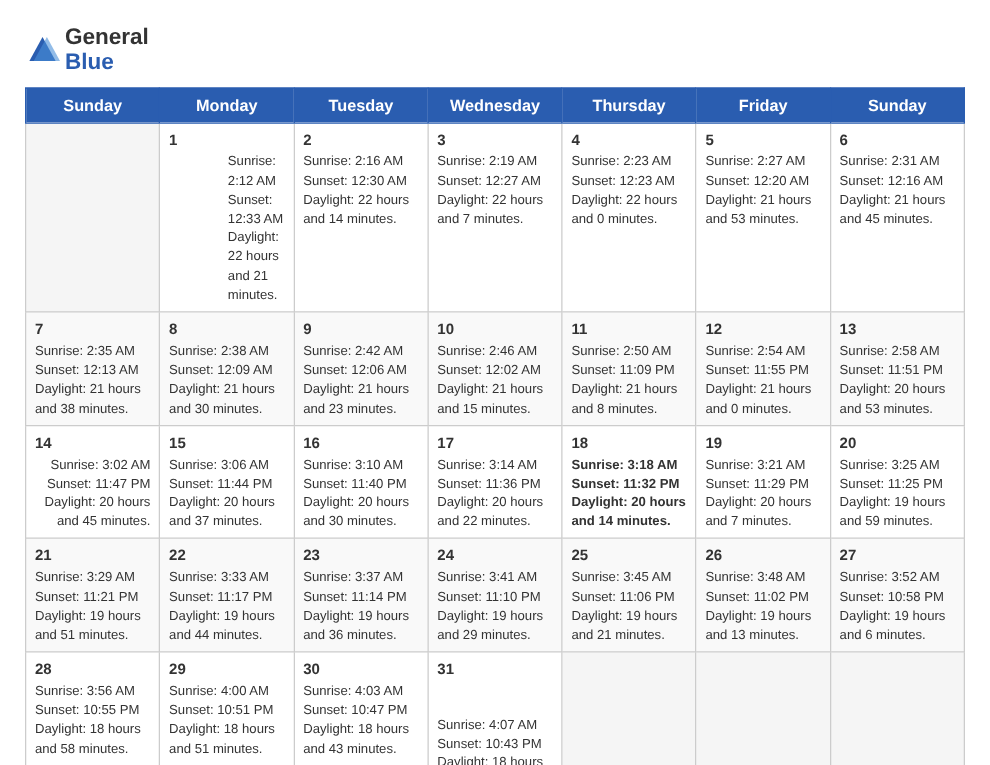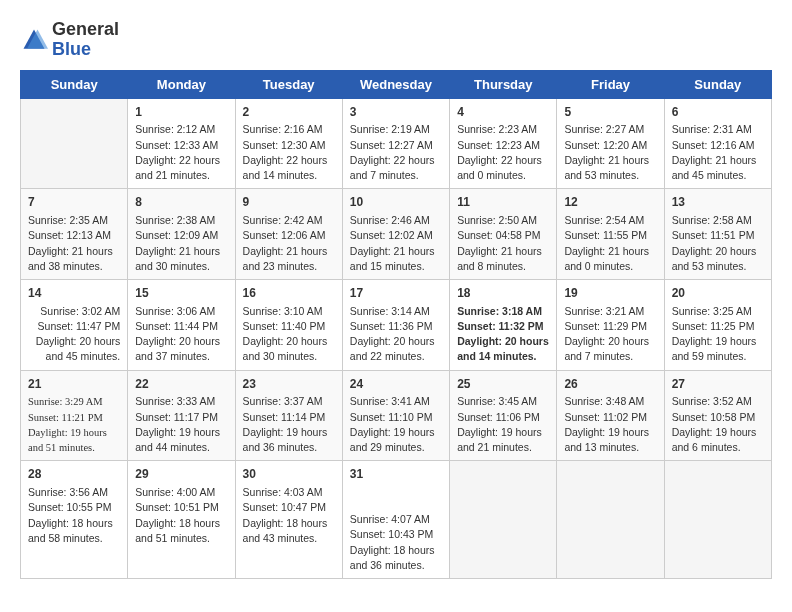--- a/index.html
+++ b/index.html
@@ -124,21 +124,21 @@
         <th>Thursday</th>
         <th>Friday</th>
         <th>Sunday</th>
       </tr>
   </thead>
   <tbody id="calendar-body">
   <tr>
         <td class="empty-cell"></td>
         <td>
           <span class="day-number">1</span>
-          <div class="day-info" style="white-space: pre-line;">Sunrise: 2:12 AM
+          <div class="day-info" style="white-space: pre-line; margin-left: 47px;">Sunrise: 2:12 AM
 Sunset: 12:33 AM
 Daylight: 22 hours
 and 21 minutes.</div>
         </td>
         <td>
           <span class="day-number">2</span>
           <div class="day-info" style="white-space: pre-line;">Sunrise: 2:16 AM
 Sunset: 12:30 AM
 Daylight: 22 hours
 and 14 minutes.</div>
@@ -197,21 +197,21 @@
         <td>
           <span class="day-number">10</span>
           <div class="day-info" style="white-space: pre-line;">Sunrise: 2:46 AM
 Sunset: 12:02 AM
 Daylight: 21 hours
 and 15 minutes.</div>
         </td>
         <td>
           <span class="day-number">11</span>
           <div class="day-info" style="white-space: pre-line;">Sunrise: 2:50 AM
-Sunset: 04:58 PM
+Sunset: 11:09 PM
 Daylight: 21 hours
 and 8 minutes.</div>
         </td>
         <td>
           <span class="day-number">12</span>
           <div class="day-info" style="white-space: pre-line;">Sunrise: 2:54 AM
 Sunset: 11:55 PM
 Daylight: 21 hours
 and 0 minutes.</div>
         </td>
@@ -270,21 +270,21 @@
           <span class="day-number">20</span>
           <div class="day-info" style="white-space: pre-line;">Sunrise: 3:25 AM
 Sunset: 11:25 PM
 Daylight: 19 hours
 and 59 minutes.</div>
         </td>
       </tr>
       <tr>
         <td>
           <span class="day-number">21</span>
-          <div class="day-info" style="white-space: pre-line; font-family: Liberation Serif, serif;">Sunrise: 3:29 AM
+          <div class="day-info" style="white-space: pre-line;">Sunrise: 3:29 AM
 Sunset: 11:21 PM
 Daylight: 19 hours
 and 51 minutes.</div>
         </td>
         <td>
           <span class="day-number">22</span>
           <div class="day-info" style="white-space: pre-line;">Sunrise: 3:33 AM
 Sunset: 11:17 PM
 Daylight: 19 hours
 and 44 minutes.</div>

